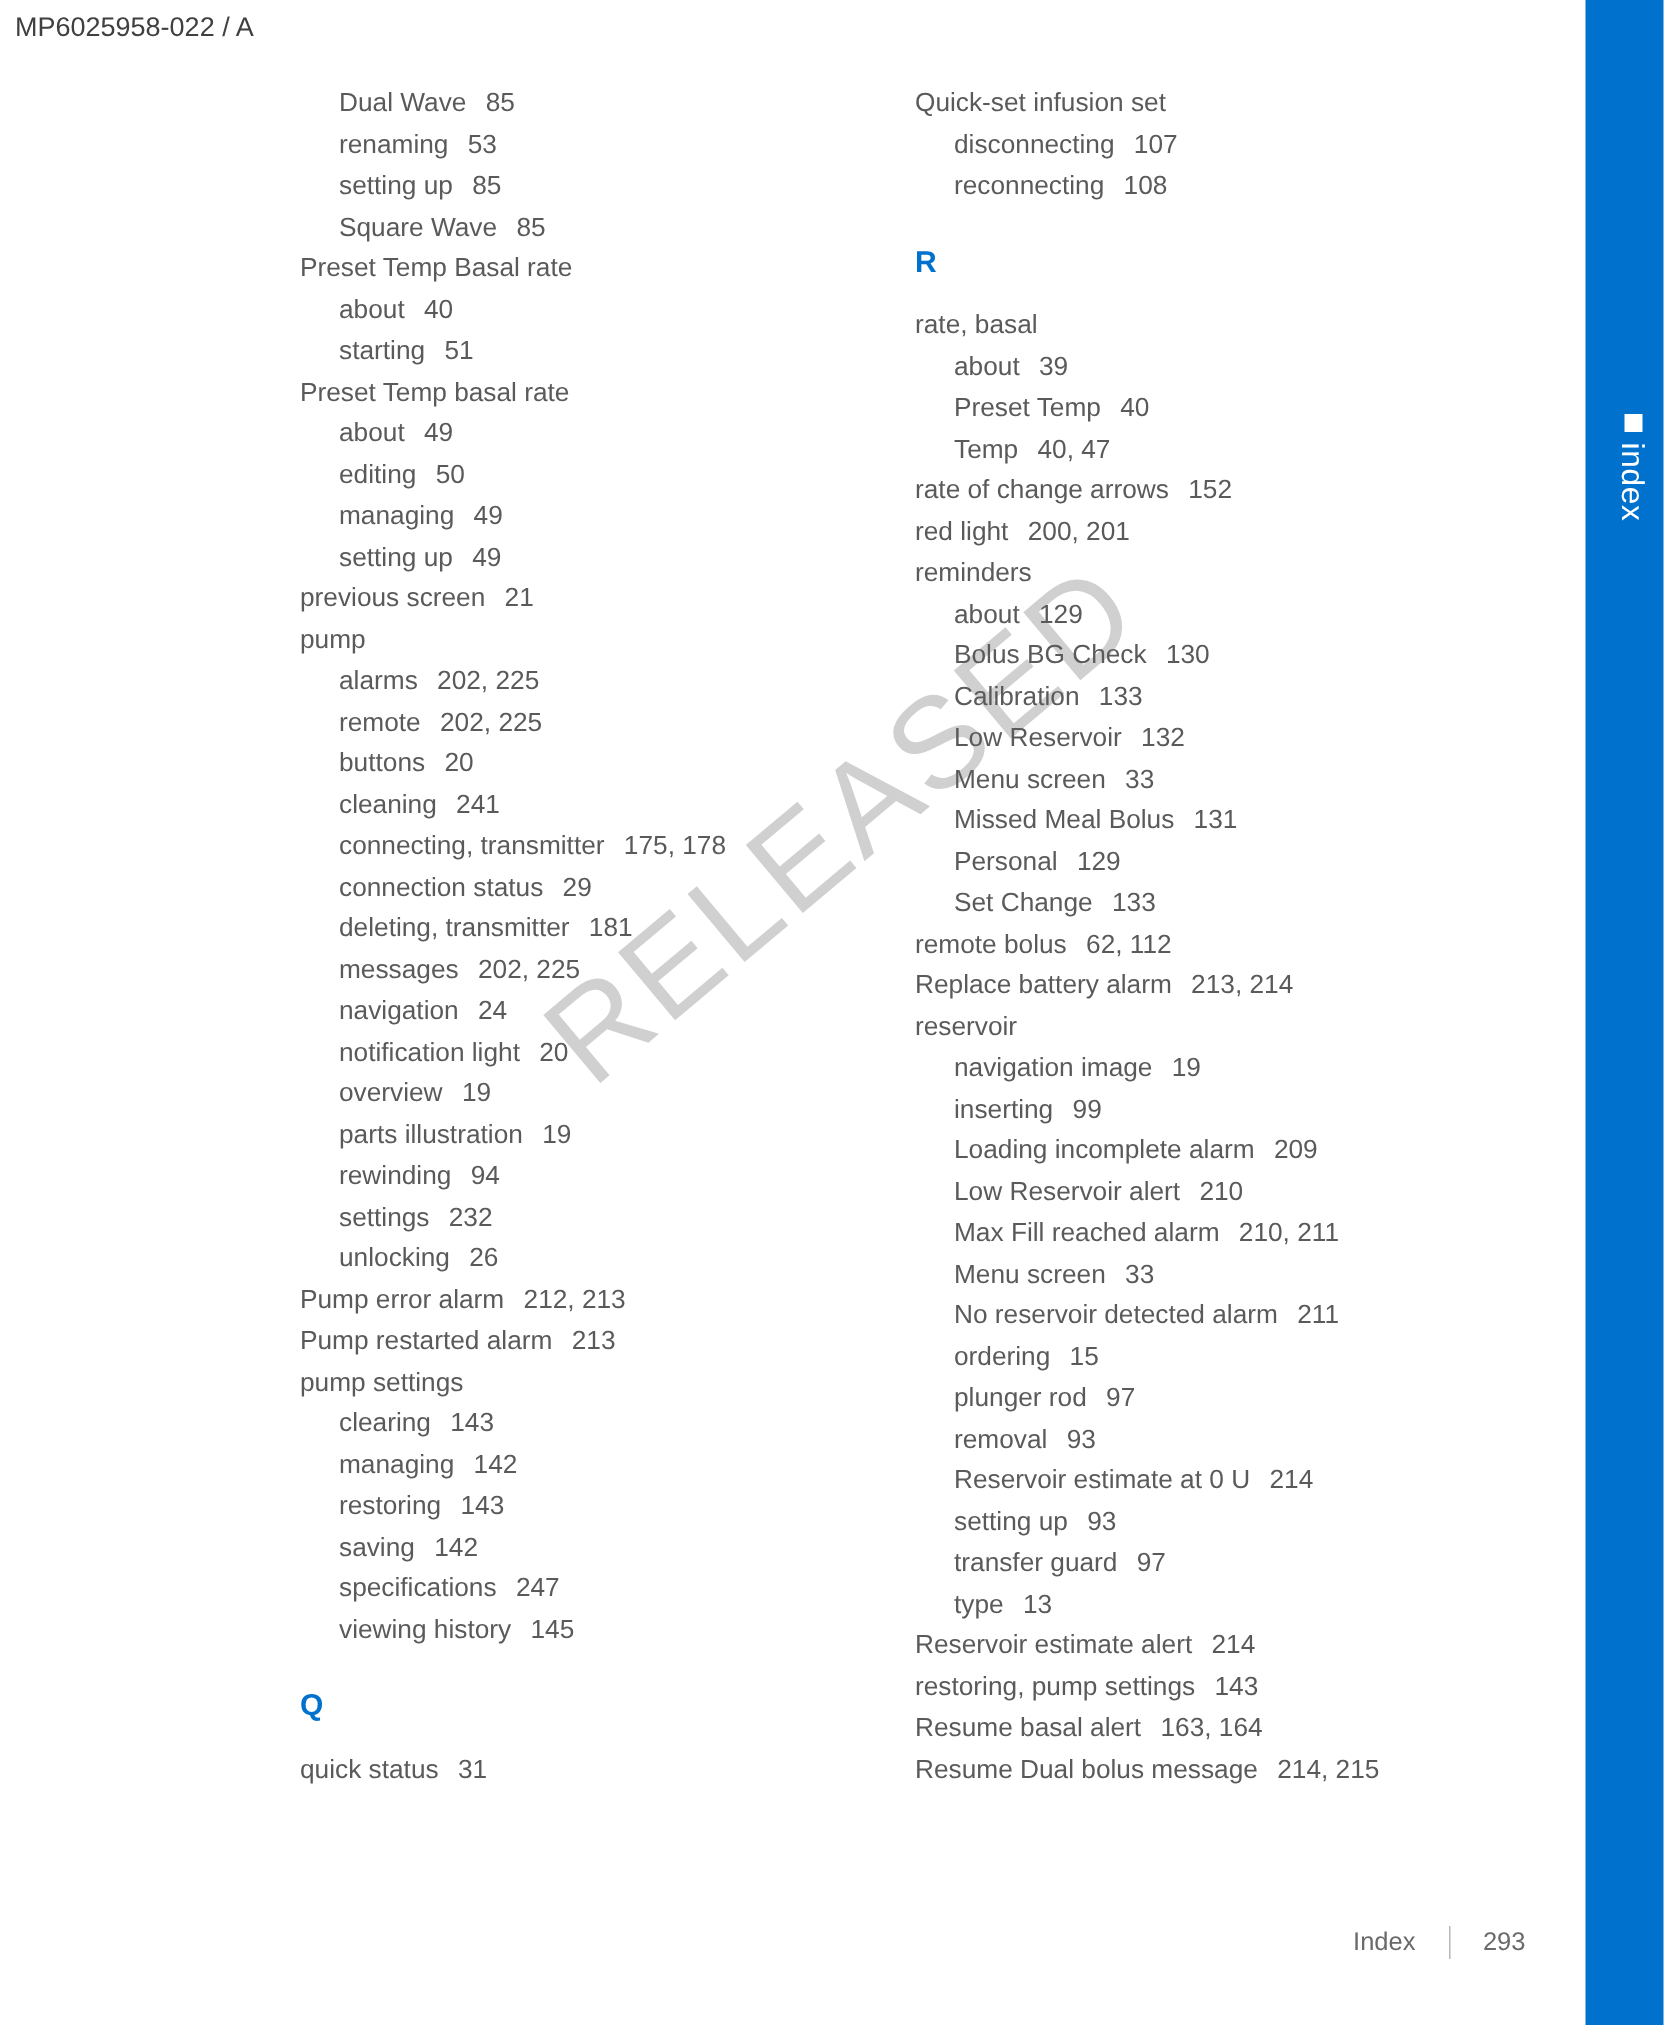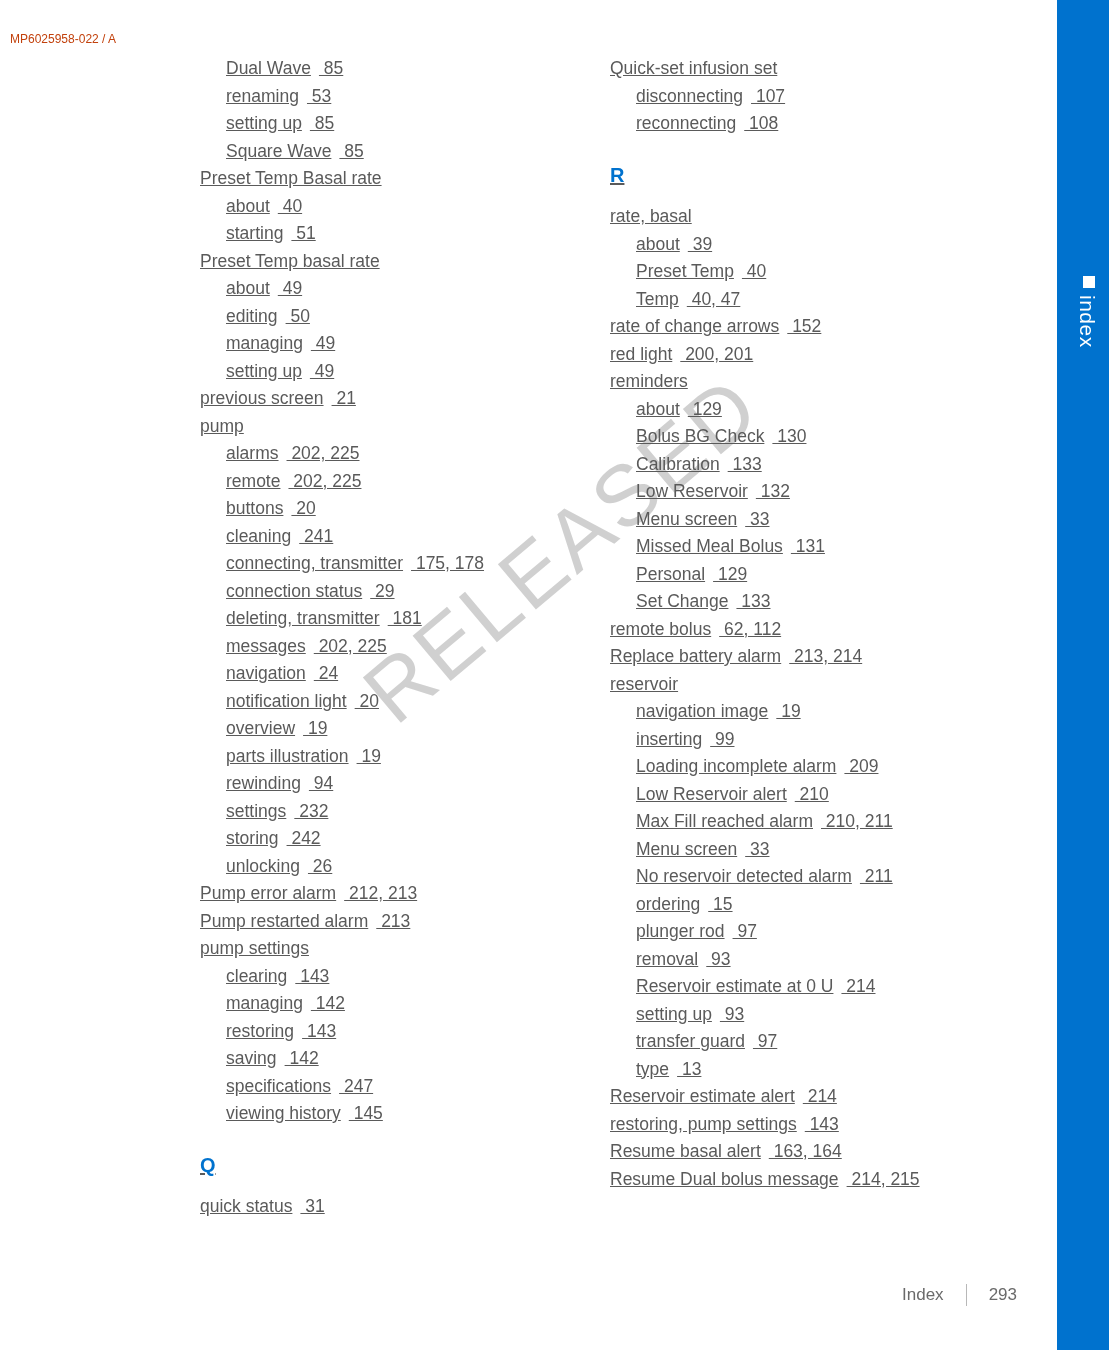--- a/index.html
+++ b/index.html
@@ -7,24 +7,24 @@
     width: 1109px;
     height: 1350px;
     background: #ffffff;
     font-family: "Segoe UI", "Helvetica Neue", Arial, sans-serif;
     color: #5a5a5a;
     position: relative;
     overflow: hidden;
   }
   .header {
     position: absolute;
-    top: 32px;
+    top: 8px;
     left: 10px;
-    font-size: 12px;
-    color: #c2410c;
+    font-size: 18px;
+    color: #404040;
   }
   .side-tab {
     position: absolute;
     top: 0;
     right: 0;
     width: 52px;
     height: 1350px;
     background: #0072ce;
   }
   .side-tab-text {
@@ -50,21 +50,20 @@
     left: 200px;
     width: 780px;
     display: flex;
     gap: 40px;
   }
   .col {
     flex: 1;
     font-size: 17.5px;
     line-height: 27.5px;
     color: #5a5a5a;
-    text-decoration: underline;
   }
   .entry { white-space: nowrap; }
   .sub { padding-left: 26px; }
   .pg { margin-left: 8px; }
   .letter {
     color: #0072ce;
     font-weight: 600;
     font-size: 20px;
     margin-top: 24px;
     margin-bottom: 14px;
@@ -133,21 +132,20 @@
       <div class="entry sub"><span>connecting, transmitter</span><span class="pg">  175, 178</span></div>
       <div class="entry sub"><span>connection status</span><span class="pg">  29</span></div>
       <div class="entry sub"><span>deleting, transmitter</span><span class="pg">  181</span></div>
       <div class="entry sub"><span>messages</span><span class="pg">  202, 225</span></div>
       <div class="entry sub"><span>navigation</span><span class="pg">  24</span></div>
       <div class="entry sub"><span>notification light</span><span class="pg">  20</span></div>
       <div class="entry sub"><span>overview</span><span class="pg">  19</span></div>
       <div class="entry sub"><span>parts illustration</span><span class="pg">  19</span></div>
       <div class="entry sub"><span>rewinding</span><span class="pg">  94</span></div>
       <div class="entry sub"><span>settings</span><span class="pg">  232</span></div>
-      <div class="entry sub"><span>storing</span><span class="pg">  242</span></div>
       <div class="entry sub"><span>unlocking</span><span class="pg">  26</span></div>
       <div class="entry"><span>Pump error alarm</span><span class="pg">  212, 213</span></div>
       <div class="entry"><span>Pump restarted alarm</span><span class="pg">  213</span></div>
       <div class="entry"><span>pump settings</span></div>
       <div class="entry sub"><span>clearing</span><span class="pg">  143</span></div>
       <div class="entry sub"><span>managing</span><span class="pg">  142</span></div>
       <div class="entry sub"><span>restoring</span><span class="pg">  143</span></div>
       <div class="entry sub"><span>saving</span><span class="pg">  142</span></div>
       <div class="entry sub"><span>specifications</span><span class="pg">  247</span></div>
       <div class="entry sub"><span>viewing history</span><span class="pg">  145</span></div>

